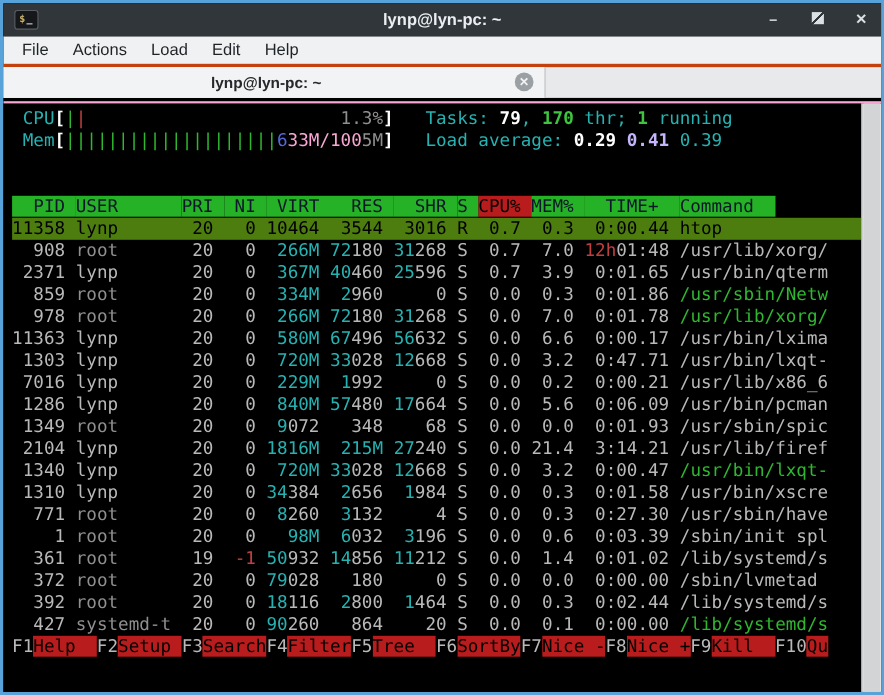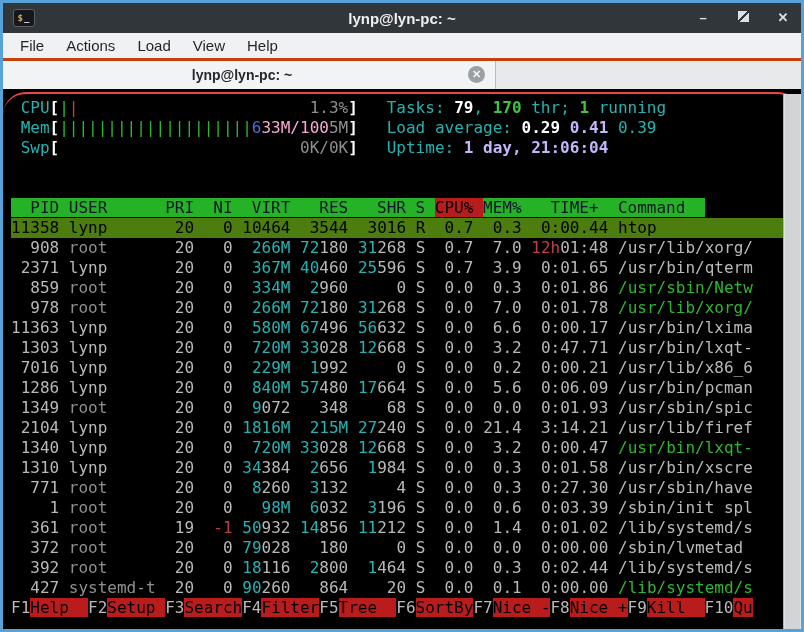--- a/index.html
+++ b/index.html
@@ -23,21 +23,21 @@
     font-size:15px;color:#1f2326;padding-left:6px;box-sizing:border-box;}
   .menu-item{padding:0 11px;height:100%;display:flex;align-items:center;}
   
   .tabbar{height:28px;background:#e7e9ea;position:relative;box-sizing:border-box;}
   .tab{position:absolute;left:0;top:0;bottom:0;width:492px;background:#f2f3f4;border-right:1px solid #b9bcbd;
     display:flex;align-items:center;justify-content:center;}
   .tab-label{font-size:14px;font-weight:bold;color:#26292c;margin-right:14px;}
   .tab-close{position:absolute;right:10px;top:5px;width:17px;height:17px;border-radius:50%;background:#9aa0a4;
     color:#f2f3f4;font-size:11px;font-weight:bold;display:flex;align-items:center;justify-content:center;}
   
-  .terminal{position:absolute;left:0;right:0;top:89px;bottom:0;background:#000;border-top:2px solid #ef4444;box-sizing:border-box;border-radius:23px;}
+  .terminal{position:absolute;left:0;right:0;top:89px;bottom:0;background:#000;border-top:2px solid #f9a8d4;box-sizing:border-box;}
   .screen{position:absolute;left:0;top:0;right:18px;bottom:0;padding:4px 0 0 8px;overflow:hidden;
     font-family:"DejaVu Sans Mono",monospace;font-size:16px;}
   .tline{margin:0;height:20px;line-height:20px;font:inherit;white-space:pre;}
   .scrollbar{position:absolute;right:0;top:0;bottom:0;width:18px;background:#e2e3e4;border-left:1px solid #aeb1b2;box-sizing:border-box;}
   .scroll-thumb{position:absolute;left:1px;right:1px;top:0;height:100%;background:#d2d4d5;}
   
   .c-fg{color:#b9b9b9}.c-gray{color:#8f8f8f}.c-cyan{color:#27b2b2}.c-bcyan{color:#c4b5fd}
   .c-green{color:#2fb72f}.c-bgreen{color:#3ec43e}.c-red{color:#c04040}.c-blue{color:#5468d8}
   .c-orange{color:#f9a8d4}.c-white{color:#ffffff}
   .b{font-weight:bold}
@@ -59,36 +59,35 @@
       <span class="win-btn">–</span>
       <span class="win-btn"><span class="restore-glyph"></span></span>
       <span class="win-btn">✕</span>
     </div>
   </div>
 
   <div class="menubar">
     <span class="menu-item">File</span>
     <span class="menu-item">Actions</span>
     <span class="menu-item">Load</span>
-    <span class="menu-item">View</span>
+    <span class="menu-item">Edit</span>
     <span class="menu-item">Help</span>
   </div>
 
   <div class="tabbar">
     <div class="tab">
       <span class="tab-label">lynp@lyn-pc: ~</span>
       <span class="tab-close">✕</span>
     </div>
   </div>
 
   <div class="terminal">
     <div class="screen">
         <pre class="tline"><span class="c-cyan"> CPU</span><span class="c-white b">[</span><span class="c-green">|</span><span class="c-red">|</span><span>                        </span><span class="c-gray">1.3%</span><span class="c-white b">]</span><span>   </span><span class="c-cyan">Tasks: </span><span class="c-white b">79</span><span class="c-cyan">, </span><span class="c-bgreen b">170</span><span class="c-cyan"> thr; </span><span class="c-bgreen b">1</span><span class="c-cyan"> running</span></pre>
         <pre class="tline"><span class="c-cyan"> Mem</span><span class="c-white b">[</span><span class="c-green">||||||||||||||||||||</span><span class="c-blue">6</span><span class="c-orange">33M/100</span><span class="c-gray">5M</span><span class="c-white b">]</span><span>   </span><span class="c-cyan">Load average: </span><span class="c-white b">0.29 </span><span class="c-bcyan b">0.41 </span><span class="c-cyan">0.39</span></pre>
-        <pre class="tline"><span class="c-cyan"> Swp</span><span class="c-white b">[</span><span>                         </span><span class="c-gray">0K/0K</span><span class="c-white b">]</span><span>   </span><span class="c-cyan">Uptime: </span><span class="c-bcyan b">1 day, 21:06:04</span></pre>
         <pre class="tline"> </pre>
         <pre class="tline"> </pre>
         <pre class="tline"><span class="bg-green">  PID </span><span class="bg-green">USER      </span><span class="bg-green">PRI </span><span class="bg-green"> NI </span><span class="bg-green"> VIRT </span><span class="bg-green">  RES </span><span class="bg-green">  SHR </span><span class="bg-green">S </span><span class="bg-cyan">CPU% </span><span class="bg-green">MEM% </span><span class="bg-green">  TIME+  </span><span class="bg-green">Command  </span></pre>
         <pre class="tline sel"><span class="c-fg">11358</span><span> </span><span class="c-fg">lynp     </span><span> </span><span class="c-fg"> 20</span><span> </span><span class="c-fg">  0</span><span> </span><span>10464</span><span> </span><span> 3544</span><span> </span><span> 3016</span><span> </span><span class="c-fg">R</span><span> </span><span class="c-fg"> 0.7</span><span> </span><span class="c-fg"> 0.3</span><span> </span><span class="c-fg"> 0:00.44</span><span> </span><span class="c-fg">htop</span></pre>
         <pre class="tline"><span class="c-fg">  908</span><span> </span><span class="c-gray">root     </span><span> </span><span class="c-fg"> 20</span><span> </span><span class="c-fg">  0</span><span> </span><span class="c-cyan"> 266M</span><span> </span><span class="c-cyan">72</span><span class="c-fg">180</span><span> </span><span class="c-cyan">31</span><span class="c-fg">268</span><span> </span><span class="c-fg">S</span><span> </span><span class="c-fg"> 0.7</span><span> </span><span class="c-fg"> 7.0</span><span> </span><span class="c-red">12h</span><span class="c-fg">01:48</span><span> </span><span class="c-fg">/usr/lib/xorg/</span></pre>
         <pre class="tline"><span class="c-fg"> 2371</span><span> </span><span class="c-fg">lynp     </span><span> </span><span class="c-fg"> 20</span><span> </span><span class="c-fg">  0</span><span> </span><span class="c-cyan"> 367M</span><span> </span><span class="c-cyan">40</span><span class="c-fg">460</span><span> </span><span class="c-cyan">25</span><span class="c-fg">596</span><span> </span><span class="c-fg">S</span><span> </span><span class="c-fg"> 0.7</span><span> </span><span class="c-fg"> 3.9</span><span> </span><span class="c-fg"> 0:01.65</span><span> </span><span class="c-fg">/usr/bin/qterm</span></pre>
         <pre class="tline"><span class="c-fg">  859</span><span> </span><span class="c-gray">root     </span><span> </span><span class="c-fg"> 20</span><span> </span><span class="c-fg">  0</span><span> </span><span class="c-cyan"> 334M</span><span> </span><span class="c-cyan"> 2</span><span class="c-fg">960</span><span> </span><span class="c-fg">    0</span><span> </span><span class="c-fg">S</span><span> </span><span class="c-fg"> 0.0</span><span> </span><span class="c-fg"> 0.3</span><span> </span><span class="c-fg"> 0:01.86</span><span> </span><span class="c-green">/usr/sbin/Netw</span></pre>
         <pre class="tline"><span class="c-fg">  978</span><span> </span><span class="c-gray">root     </span><span> </span><span class="c-fg"> 20</span><span> </span><span class="c-fg">  0</span><span> </span><span class="c-cyan"> 266M</span><span> </span><span class="c-cyan">72</span><span class="c-fg">180</span><span> </span><span class="c-cyan">31</span><span class="c-fg">268</span><span> </span><span class="c-fg">S</span><span> </span><span class="c-fg"> 0.0</span><span> </span><span class="c-fg"> 7.0</span><span> </span><span class="c-fg"> 0:01.78</span><span> </span><span class="c-green">/usr/lib/xorg/</span></pre>
         <pre class="tline"><span class="c-fg">11363</span><span> </span><span class="c-fg">lynp     </span><span> </span><span class="c-fg"> 20</span><span> </span><span class="c-fg">  0</span><span> </span><span class="c-cyan"> 580M</span><span> </span><span class="c-cyan">67</span><span class="c-fg">496</span><span> </span><span class="c-cyan">56</span><span class="c-fg">632</span><span> </span><span class="c-fg">S</span><span> </span><span class="c-fg"> 0.0</span><span> </span><span class="c-fg"> 6.6</span><span> </span><span class="c-fg"> 0:00.17</span><span> </span><span class="c-fg">/usr/bin/lxima</span></pre>
         <pre class="tline"><span class="c-fg"> 1303</span><span> </span><span class="c-fg">lynp     </span><span> </span><span class="c-fg"> 20</span><span> </span><span class="c-fg">  0</span><span> </span><span class="c-cyan"> 720M</span><span> </span><span class="c-cyan">33</span><span class="c-fg">028</span><span> </span><span class="c-cyan">12</span><span class="c-fg">668</span><span> </span><span class="c-fg">S</span><span> </span><span class="c-fg"> 0.0</span><span> </span><span class="c-fg"> 3.2</span><span> </span><span class="c-fg"> 0:47.71</span><span> </span><span class="c-fg">/usr/bin/lxqt-</span></pre>

